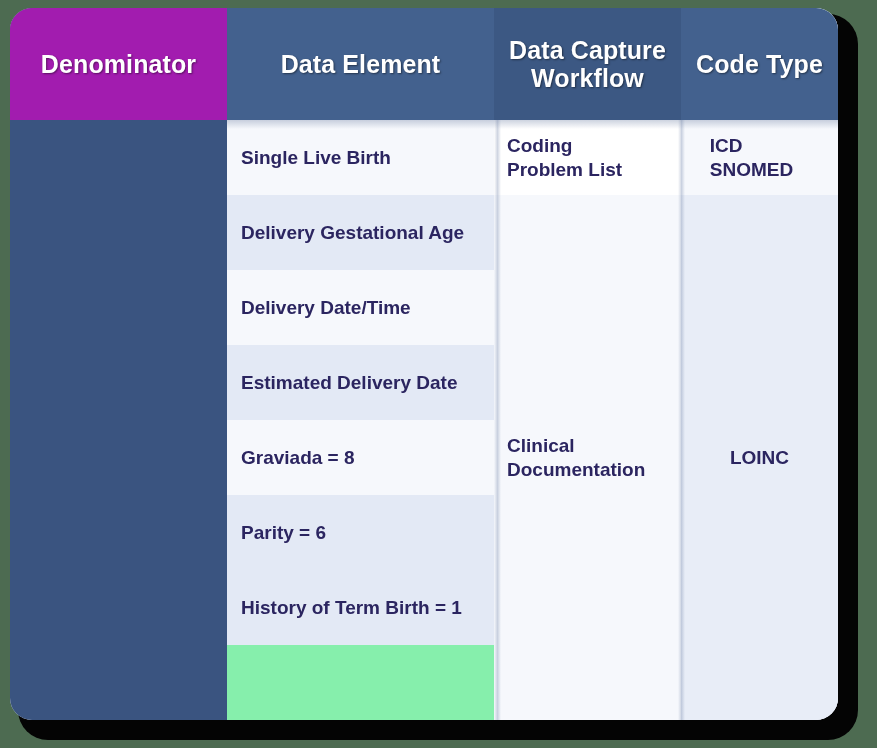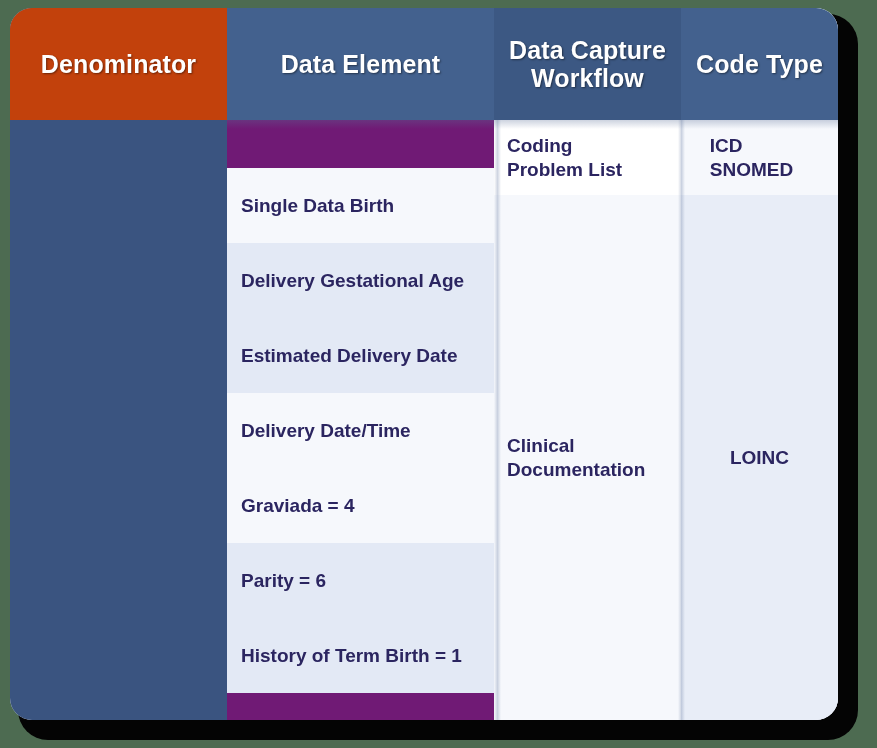--- a/index.html
+++ b/index.html
@@ -46,21 +46,21 @@
     background: #f6f8fc;
   }
 
   
   .col {
     display: flex;
     flex-direction: column;
     position: relative;
   }
   .col-denominator { width: 217px; background: #3a5480; }
-  .col-dataelement { width: 267px; background: #701a75; gap: 48px; }
+  .col-dataelement { width: 267px; background: #86efac; }
   .col-workflow    { width: 187px; background: #f6f8fc; }
   .col-codetype    { width: 157px; background: #e8edf7; }
 
   
   .hdr {
     height: 112px;
     display: flex;
     align-items: center;
     justify-content: center;
     text-align: center;
@@ -68,21 +68,21 @@
     font-weight: bold;
     font-size: 25px;
     line-height: 1.12;
     letter-spacing: .1px;
     padding: 0 8px;
     box-sizing: border-box;
     text-shadow: 1px 1px 2px rgba(0,0,0,.45);
     flex: 0 0 auto;
     user-select: none;
   }
-  .hdr-denominator { background: #c2410c; }
+  .hdr-denominator { background: #a21caf; }
   .hdr-dataelement { background: #43618e; }
   .hdr-workflow    { background: #3c5883; }
   .hdr-codetype    { background: #43618e; }
 
   
   .body {
     flex: 1 1 auto;
     display: flex;
     flex-direction: column;
     position: relative;
@@ -171,33 +171,33 @@
       <div class="hdr hdr-denominator">Denominator</div>
       <div class="body">
         <div class="cell-row" style="background:transparent;color:#ffffff;height:100%;"></div>
       </div>
     </div>
 
     <div class="col col-dataelement">
       <div class="hdr hdr-dataelement">Data Element</div>
       <div class="body">
         <div class="cell-row row-light">
-          <span>Single Data Birth</span>
+          <span>Single Live Birth</span>
         </div>
         <div class="cell-row row-tint">
           <span>Delivery Gestational Age</span>
-        </div>
-        <div class="cell-row row-tint">
-          <span>Estimated Delivery Date</span>
         </div>
         <div class="cell-row row-light">
           <span>Delivery Date/Time</span>
         </div>
+        <div class="cell-row row-tint">
+          <span>Estimated Delivery Date</span>
+        </div>
         <div class="cell-row row-light">
-          <span>Graviada = 4</span>
+          <span>Graviada = 8</span>
         </div>
         <div class="cell-row row-tint">
           <span>Parity = 6</span>
         </div>
         <div class="cell-row row-tint">
           <span>History of Term Birth = 1</span>
         </div>
       </div>
     </div>
 

